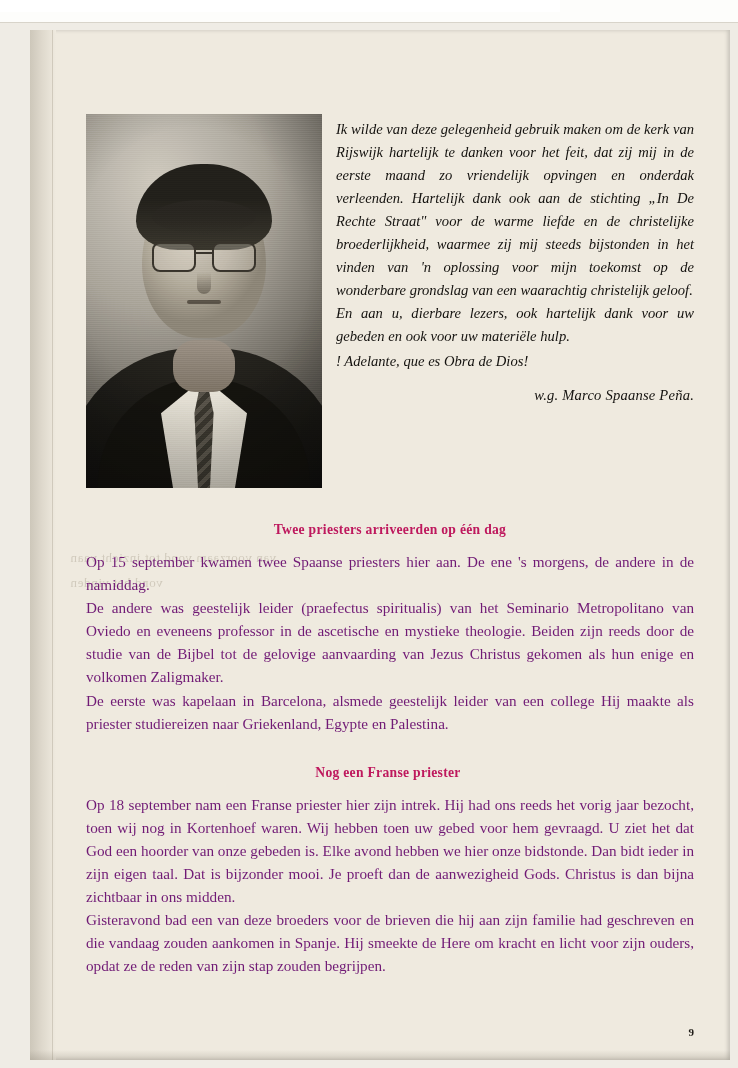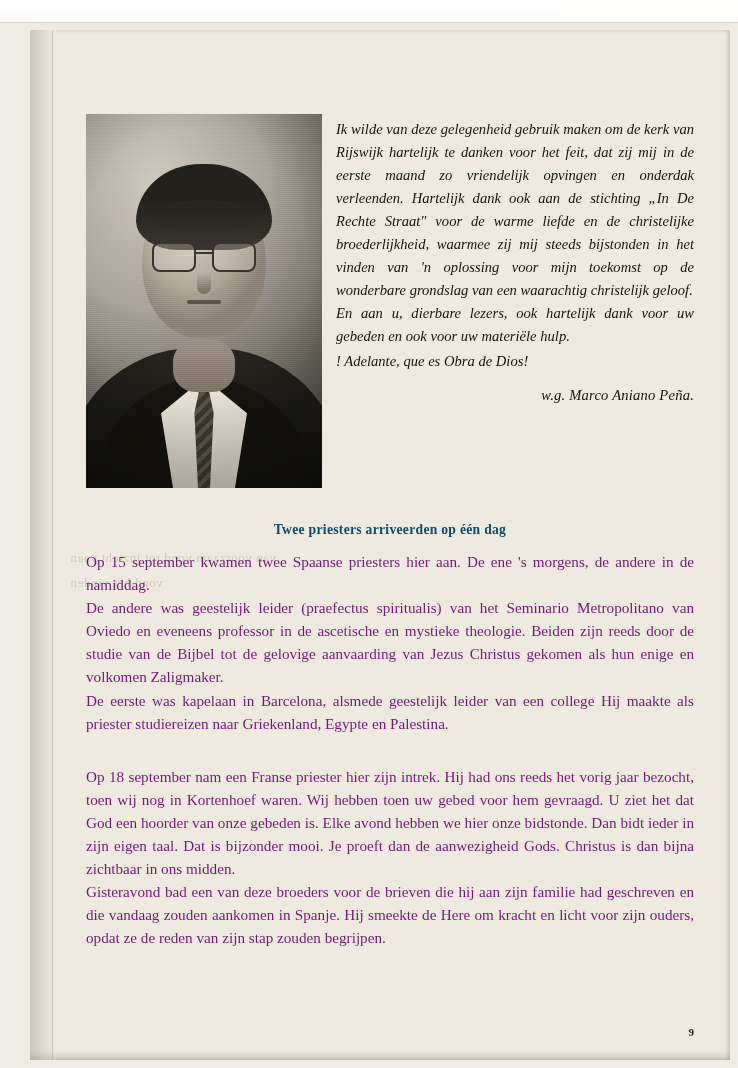--- a/index.html
+++ b/index.html
@@ -247,21 +247,21 @@
     letter-spacing: .2px;
   }
 
   h2.subhead {
     text-align: center;
     font-family: "Liberation Serif", serif;
     font-weight: bold;
     font-size: 13.6px;
     letter-spacing: .3px;
     margin: 0;
-    color: #0c4a6e;
+    color: #be185d;
   }
   .subhead-wrap-1 { margin-top: 34px; }
   .subhead-wrap-2 { margin-top: 30px; }
   .subhead-right { text-align: right; padding-right: 4px; }
 
   .body-text {
     font-size: 15.2px;
     line-height: 1.52;
     color: #701a75;
     text-align: justify;
@@ -317,35 +317,36 @@
             <div class="ph-mouth"></div>
             <div class="ph-vign"></div>
             <div class="ph-grain"></div>
           </div>
         </div>
 
         <div class="italic-col">
           <p class="noind">Ik wilde van deze gelegenheid gebruik maken om de kerk van Rijswijk hartelijk te danken voor het feit, dat zij mij in de eerste maand zo vriendelijk opvingen en onderdak verleenden. Hartelijk dank ook aan de stichting „In De Rechte Straat" voor de warme liefde en de christelijke broederlijkheid, waarmee zij mij steeds bijstonden in het vinden van 'n oplossing voor mijn toekomst op de wonderbare grondslag van een waarachtig christelijk geloof.</p>
           <p class="noind">En aan u, dierbare lezers, ook hartelijk dank voor uw gebeden en ook voor uw materiële hulp.</p>
           <p class="excl">! Adelante, que es Obra de Dios!</p>
-          <p class="sign">w.g. Marco Aniano Peña.</p>
+          <p class="sign">w.g. Marco Spaanse Peña.</p>
         </div>
 
       </div>
 
       <div class="subhead-wrap-1">
         <h2 class="subhead">Twee priesters arriveerden op één dag</h2>
         <div class="body-text">
           <p>Op 15 september kwamen twee Spaanse priesters hier aan. De ene 's morgens, de andere in de namiddag.</p>
           <p>De andere was geestelijk leider (praefectus spiritualis) van het Seminario Metropolitano van Oviedo en eveneens professor in de ascetische en mystieke theologie. Beiden zijn reeds door de studie van de Bijbel tot de gelovige aanvaarding van Jezus Christus gekomen als hun enige en volkomen Zaligmaker.</p>
           <p>De eerste was kapelaan in Barcelona, alsmede geestelijk leider van een college Hij maakte als priester studiereizen naar Griekenland, Egypte en Palestina.</p>
         </div>
       </div>
 
       <div class="subhead-wrap-2">
+        <h2 class="subhead subhead-right">Nog een Franse priester</h2>
         <div class="body-text">
           <p>Op 18 september nam een Franse priester hier zijn intrek. Hij had ons reeds het vorig jaar bezocht, toen wij nog in Kortenhoef waren. Wij hebben toen uw gebed voor hem gevraagd. U ziet het dat God een hoorder van onze gebeden is. Elke avond hebben we hier onze bidstonde. Dan bidt ieder in zijn eigen taal. Dat is bijzonder mooi. Je proeft dan de aanwezigheid Gods. Christus is dan bijna zichtbaar in ons midden.</p>
           <p>Gisteravond bad een van deze broeders voor de brieven die hij aan zijn familie had geschreven en die vandaag zouden aankomen in Spanje. Hij smeekte de Here om kracht en licht voor zijn ouders, opdat ze de reden van zijn stap zouden begrijpen.</p>
         </div>
       </div>
 
     </div>
 
     <div class="folio">9</div>
   </div>

